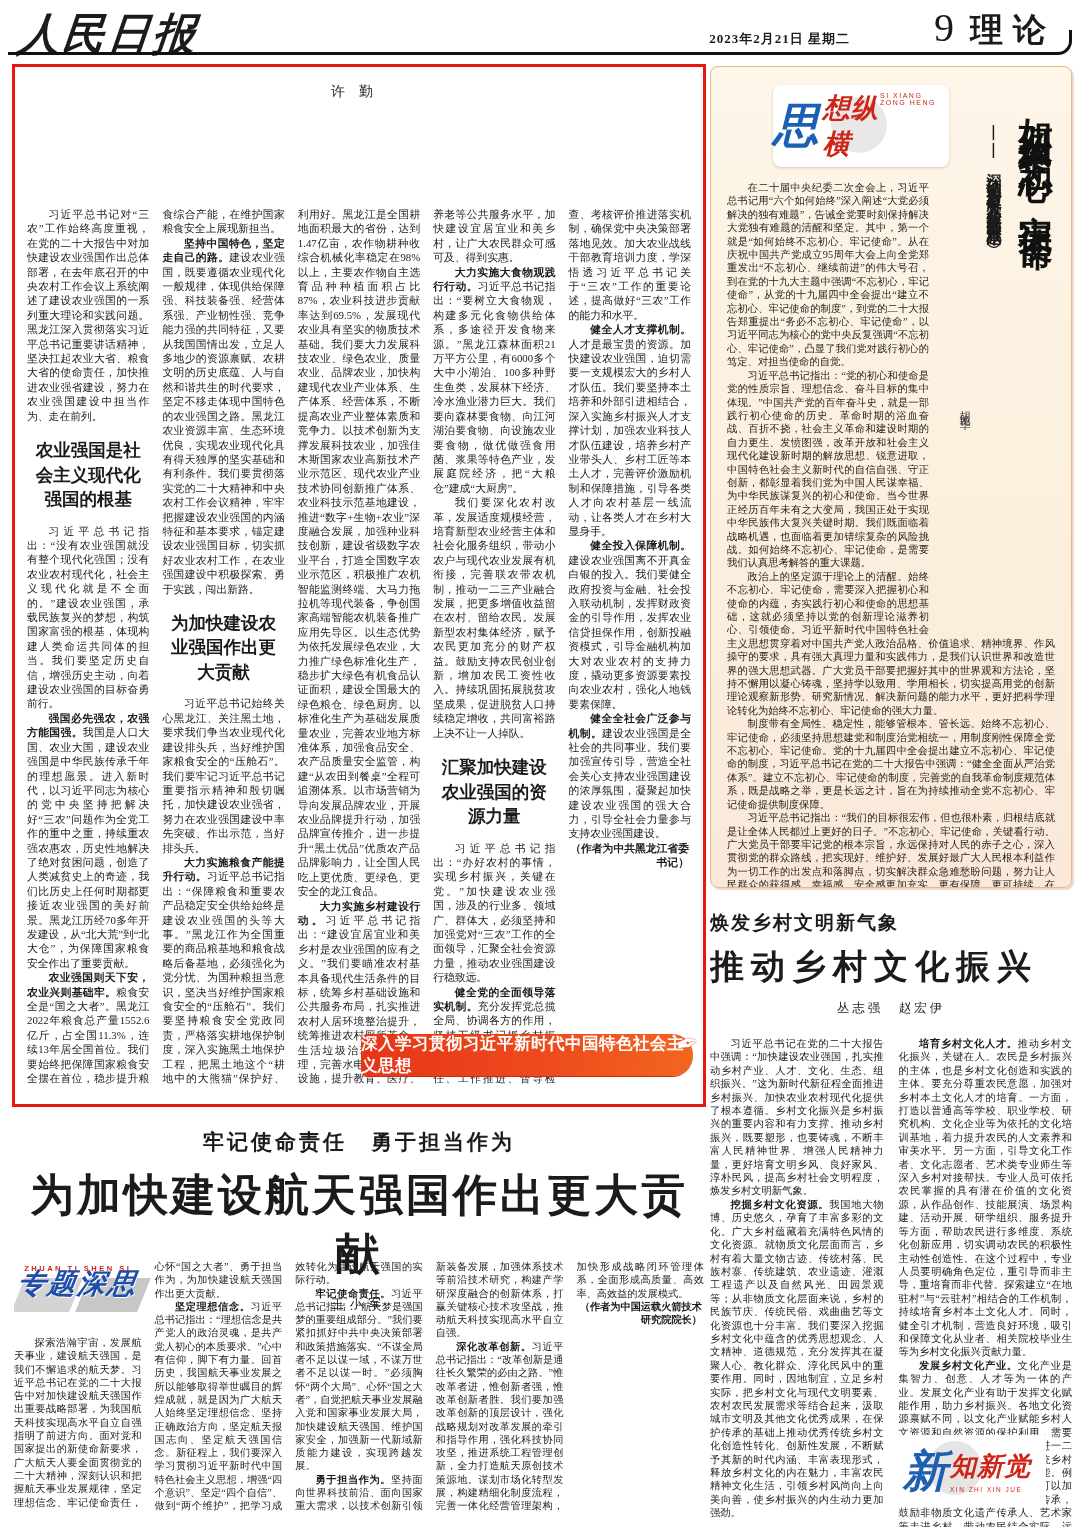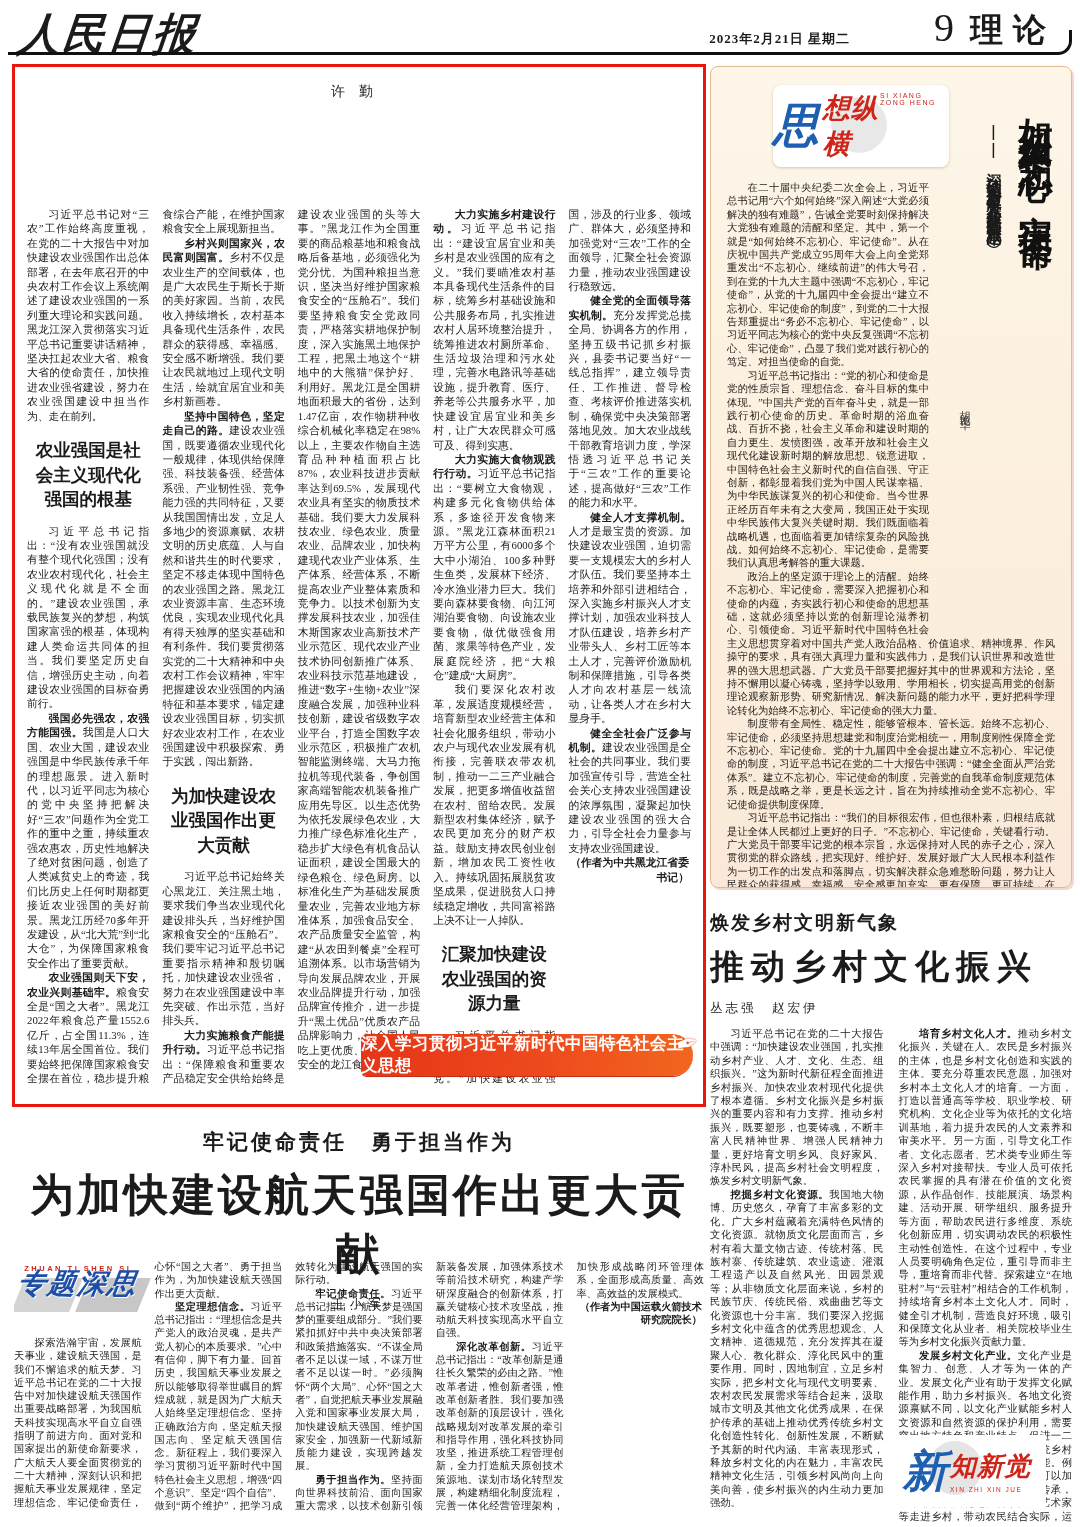--- a/index.html
+++ b/index.html
@@ -68,21 +68,21 @@
   .sx-vsub { font-family:"Liberation Sans",sans-serif; font-weight:700; font-size:15px; letter-spacing:3px;
              padding-top:34px; margin-right:10px; }
   .sx-vauthor { font-size:11px; letter-spacing:5px; padding-top:310px; margin-right:12px; color:#333; }
 
   
   .xc-sec { position:absolute; left:710px; top:892px; width:362px; height:635px; overflow:hidden; }
   .xc-kicker { text-align:left; font-family:"Liberation Sans",sans-serif; font-weight:800;
                font-size:19px; letter-spacing:2px; margin-top:18px; }
   .xc-head { font-weight:900; font-size:34px; letter-spacing:7px; margin-top:8px;
              font-family:"Liberation Serif",serif; }
-  .xc-byline { text-align:left; font-size:12.5px; letter-spacing:3px; margin:10px 0 10px; color:#222; }
+  .xc-byline { text-align:center; font-size:12.5px; letter-spacing:3px; margin:10px 0 20px; color:#222; }
   .xc-cols { column-count:2; column-gap:15px; column-fill:auto; height:498px;
              font-size:10.3px; line-height:13.4px; text-align:justify; overflow:hidden; }
   .xz-badge { position:absolute; right:26px; bottom:20px; width:158px; height:72px; background:#fff;
               display:flex; align-items:center; justify-content:center; gap:3px; z-index:4; }
   .xz-badge .circ { position:absolute; left:40px; top:6px; width:54px; height:54px; border-radius:50%;
                     background:#dadada; opacity:.7; }
   .xz-badge .z1 { position:relative; font-size:44px; font-weight:900; color:#1d5fb0; font-style:italic;
                   font-family:"Liberation Serif",serif; }
   .xz-badge .zr { position:relative; display:flex; flex-direction:column; align-items:flex-start; }
   .xz-badge .z2 { font-size:26px; font-weight:900; color:#cf2418; font-style:italic; letter-spacing:1px;
@@ -125,32 +125,32 @@
   <div class="hdr-curl"></div>
 
   <section class="main-box">
     <div class="ma-byline">许勤</div>
     <div class="ma-cols">
         <p class="bp">习近平总书记对“三农”工作始终高度重视，在党的二十大报告中对加快建设农业强国作出总体部署，在去年底召开的中央农村工作会议上系统阐述了建设农业强国的一系列重大理论和实践问题。黑龙江深入贯彻落实习近平总书记重要讲话精神，坚决扛起农业大省、粮食大省的使命责任，加快推进农业强省建设，努力在农业强国建设中担当作为、走在前列。</p>
         <h3 class="sub">农业强国是社会主义现代化强国的根基</h3>
         <p class="bp">习近平总书记指出：“没有农业强国就没有整个现代化强国；没有农业农村现代化，社会主义现代化就是不全面的。”建设农业强国，承载民族复兴的梦想，构筑国家富强的根基，体现构建人类命运共同体的担当。我们要坚定历史自信，增强历史主动，向着建设农业强国的目标奋勇前行。</p>
         <p class="bp"><b class="ld">强国必先强农，农强方能国强。</b>我国是人口大国、农业大国，建设农业强国是中华民族传承千年的理想愿景。进入新时代，以习近平同志为核心的党中央坚持把解决好“三农”问题作为全党工作的重中之重，持续重农强农惠农，历史性地解决了绝对贫困问题，创造了人类减贫史上的奇迹，我们比历史上任何时期都更接近农业强国的美好前景。黑龙江历经70多年开发建设，从“北大荒”到“北大仓”，为保障国家粮食安全作出了重要贡献。</p>
         <p class="bp"><b class="ld">农业强国则天下安，农业兴则基础牢。</b>粮食安全是“国之大者”。黑龙江2022年粮食总产量1552.6亿斤，占全国11.3%，连续13年居全国首位。我们要始终把保障国家粮食安全摆在首位，稳步提升粮食综合产能，在维护国家粮食安全上展现新担当。</p>
-        <p class="bp"><b class="ld">乡村兴则国家兴，农民富则国富。</b>乡村不仅是农业生产的空间载体，也是广大农民生于斯长于斯的美好家园。当前，农民收入持续增长，农村基本具备现代生活条件，农民群众的获得感、幸福感、安全感不断增强。我们要让农民就地过上现代文明生活，绘就宜居宜业和美乡村新画卷。</p>
         <p class="bp"><b class="ld">坚持中国特色，坚定走自己的路。</b>建设农业强国，既要遵循农业现代化一般规律，体现供给保障强、科技装备强、经营体系强、产业韧性强、竞争能力强的共同特征，又要从我国国情出发，立足人多地少的资源禀赋、农耕文明的历史底蕴、人与自然和谐共生的时代要求，坚定不移走体现中国特色的农业强国之路。黑龙江农业资源丰富、生态环境优良，实现农业现代化具有得天独厚的坚实基础和有利条件。我们要贯彻落实党的二十大精神和中央农村工作会议精神，牢牢把握建设农业强国的内涵特征和基本要求，锚定建设农业强国目标，切实抓好农业农村工作，在农业强国建设中积极探索、勇于实践，闯出新路。</p>
         <h3 class="sub">为加快建设农业强国作出更大贡献</h3>
         <p class="bp">习近平总书记始终关心黑龙江、关注黑土地，要求我们争当农业现代化建设排头兵，当好维护国家粮食安全的“压舱石”。我们要牢记习近平总书记重要指示精神和殷切嘱托，加快建设农业强省，努力在农业强国建设中率先突破、作出示范，当好排头兵。</p>
         <p class="bp"><b class="ld">大力实施粮食产能提升行动。</b>习近平总书记指出：“保障粮食和重要农产品稳定安全供给始终是建设农业强国的头等大事。”黑龙江作为全国重要的商品粮基地和粮食战略后备基地，必须强化为党分忧、为国种粮担当意识，坚决当好维护国家粮食安全的“压舱石”。我们要坚持粮食安全党政同责，严格落实耕地保护制度，深入实施黑土地保护工程，把黑土地这个“耕地中的大熊猫”保护好、利用好。黑龙江是全国耕地面积最大的省份，达到1.47亿亩，农作物耕种收综合机械化率稳定在98%以上，主要农作物自主选育品种种植面积占比87%，农业科技进步贡献率达到69.5%，发展现代农业具有坚实的物质技术基础。我们要大力发展科技农业、绿色农业、质量农业、品牌农业，加快构建现代农业产业体系、生产体系、经营体系，不断提高农业产业整体素质和竞争力。以技术创新为支撑发展科技农业，加强佳木斯国家农业高新技术产业示范区、现代农业产业技术协同创新推广体系、农业科技示范基地建设，推进“数字+生物+农业”深度融合发展，加强种业科技创新，建设省级数字农业平台，打造全国数字农业示范区，积极推广农机智能监测终端、大马力拖拉机等现代装备，争创国家高端智能农机装备推广应用先导区。以生态优势为依托发展绿色农业，大力推广绿色标准化生产，稳步扩大绿色有机食品认证面积，建设全国最大的绿色粮仓、绿色厨房。以标准化生产为基础发展质量农业，完善农业地方标准体系，加强食品安全、农产品质量安全监管，构建“从农田到餐桌”全程可追溯体系。以市场营销为导向发展品牌农业，开展农业品牌提升行动，加强品牌宣传推介，进一步提升“黑土优品”优质农产品品牌影响力，让全国人民吃上更优质、更绿色、更安全的龙江食品。</p>
         <p class="bp"><b class="ld">大力实施乡村建设行动。</b>习近平总书记指出：“建设宜居宜业和美乡村是农业强国的应有之义。”我们要瞄准农村基本具备现代生活条件的目标，统筹乡村基础设施和公共服务布局，扎实推进农村人居环境整治提升，统筹推进农村厕所革命、生活垃圾治理和污水处理，完善水电路讯等基础设施，提升教育、医疗、养老等公共服务水平，加快建设宜居宜业和美乡村，让广大农民群众可感可及、得到实惠。</p>
         <p class="bp"><b class="ld">大力实施大食物观践行行动。</b>习近平总书记指出：“要树立大食物观，构建多元化食物供给体系，多途径开发食物来源。”黑龙江森林面积21万平方公里，有6000多个大中小湖泊、100多种野生鱼类，发展林下经济、冷水渔业潜力巨大。我们要向森林要食物、向江河湖泊要食物、向设施农业要食物，做优做强食用菌、浆果等特色产业，发展庭院经济，把“大粮仓”建成“大厨房”。</p>
         <p class="bp">我们要深化农村改革，发展适度规模经营，培育新型农业经营主体和社会化服务组织，带动小农户与现代农业发展有机衔接，完善联农带农机制，推动一二三产业融合发展，把更多增值收益留在农村、留给农民。发展新型农村集体经济，赋予农民更加充分的财产权益。鼓励支持农民创业创新，增加农民工资性收入。持续巩固拓展脱贫攻坚成果，促进脱贫人口持续稳定增收，共同富裕路上决不让一人掉队。</p>
         <h3 class="sub">汇聚加快建设农业强国的资源力量</h3>
         <p class="bp">习近平总书记指出：“办好农村的事情，实现乡村振兴，关键在党。”加快建设农业强国，涉及的行业多、领域广、群体大，必须坚持和加强党对“三农”工作的全面领导，汇聚全社会资源力量，推动农业强国建设行稳致远。</p>
         <p class="bp"><b class="ld">健全党的全面领导落实机制。</b>充分发挥党总揽全局、协调各方的作用，坚持五级书记抓乡村振兴，县委书记要当好“一线总指挥”，建立领导责任、工作推进、督导检查、考核评价推进落实机制，确保党中央决策部署落地见效。加大农业战线干部教育培训力度，学深悟透习近平总书记关于“三农”工作的重要论述，提高做好“三农”工作的能力和水平。</p>
         <p class="bp"><b class="ld">健全人才支撑机制。</b>人才是最宝贵的资源。加快建设农业强国，迫切需要一支规模宏大的乡村人才队伍。我们要坚持本土培养和外部引进相结合，深入实施乡村振兴人才支撑计划，加强农业科技人才队伍建设，培养乡村产业带头人、乡村工匠等本土人才，完善评价激励机制和保障措施，引导各类人才向农村基层一线流动，让各类人才在乡村大显身手。</p>
+        <p class="bp"><b class="ld">健全投入保障机制。</b>建设农业强国离不开真金白银的投入。我们要健全政府投资与金融、社会投入联动机制，发挥财政资金的引导作用，发挥农业信贷担保作用，创新投融资模式，引导金融机构加大对农业农村的支持力度，撬动更多资源要素投向农业农村，强化人地钱要素保障。</p>
         <p class="bp"><b class="ld">健全全社会广泛参与机制。</b>建设农业强国是全社会的共同事业。我们要加强宣传引导，营造全社会关心支持农业强国建设的浓厚氛围，凝聚起加快建设农业强国的强大合力，引导全社会力量参与支持农业强国建设。</p>
         <p class="bp attr">（作者为中共黑龙江省委书记）</p>
       </div>
     <div class="banner">
       <span>深入学习贯彻习近平新时代中国特色社会主义思想</span>
       <span class="pen">✒</span>
     </div>
   </section>
 
   <aside class="sx-panel">

